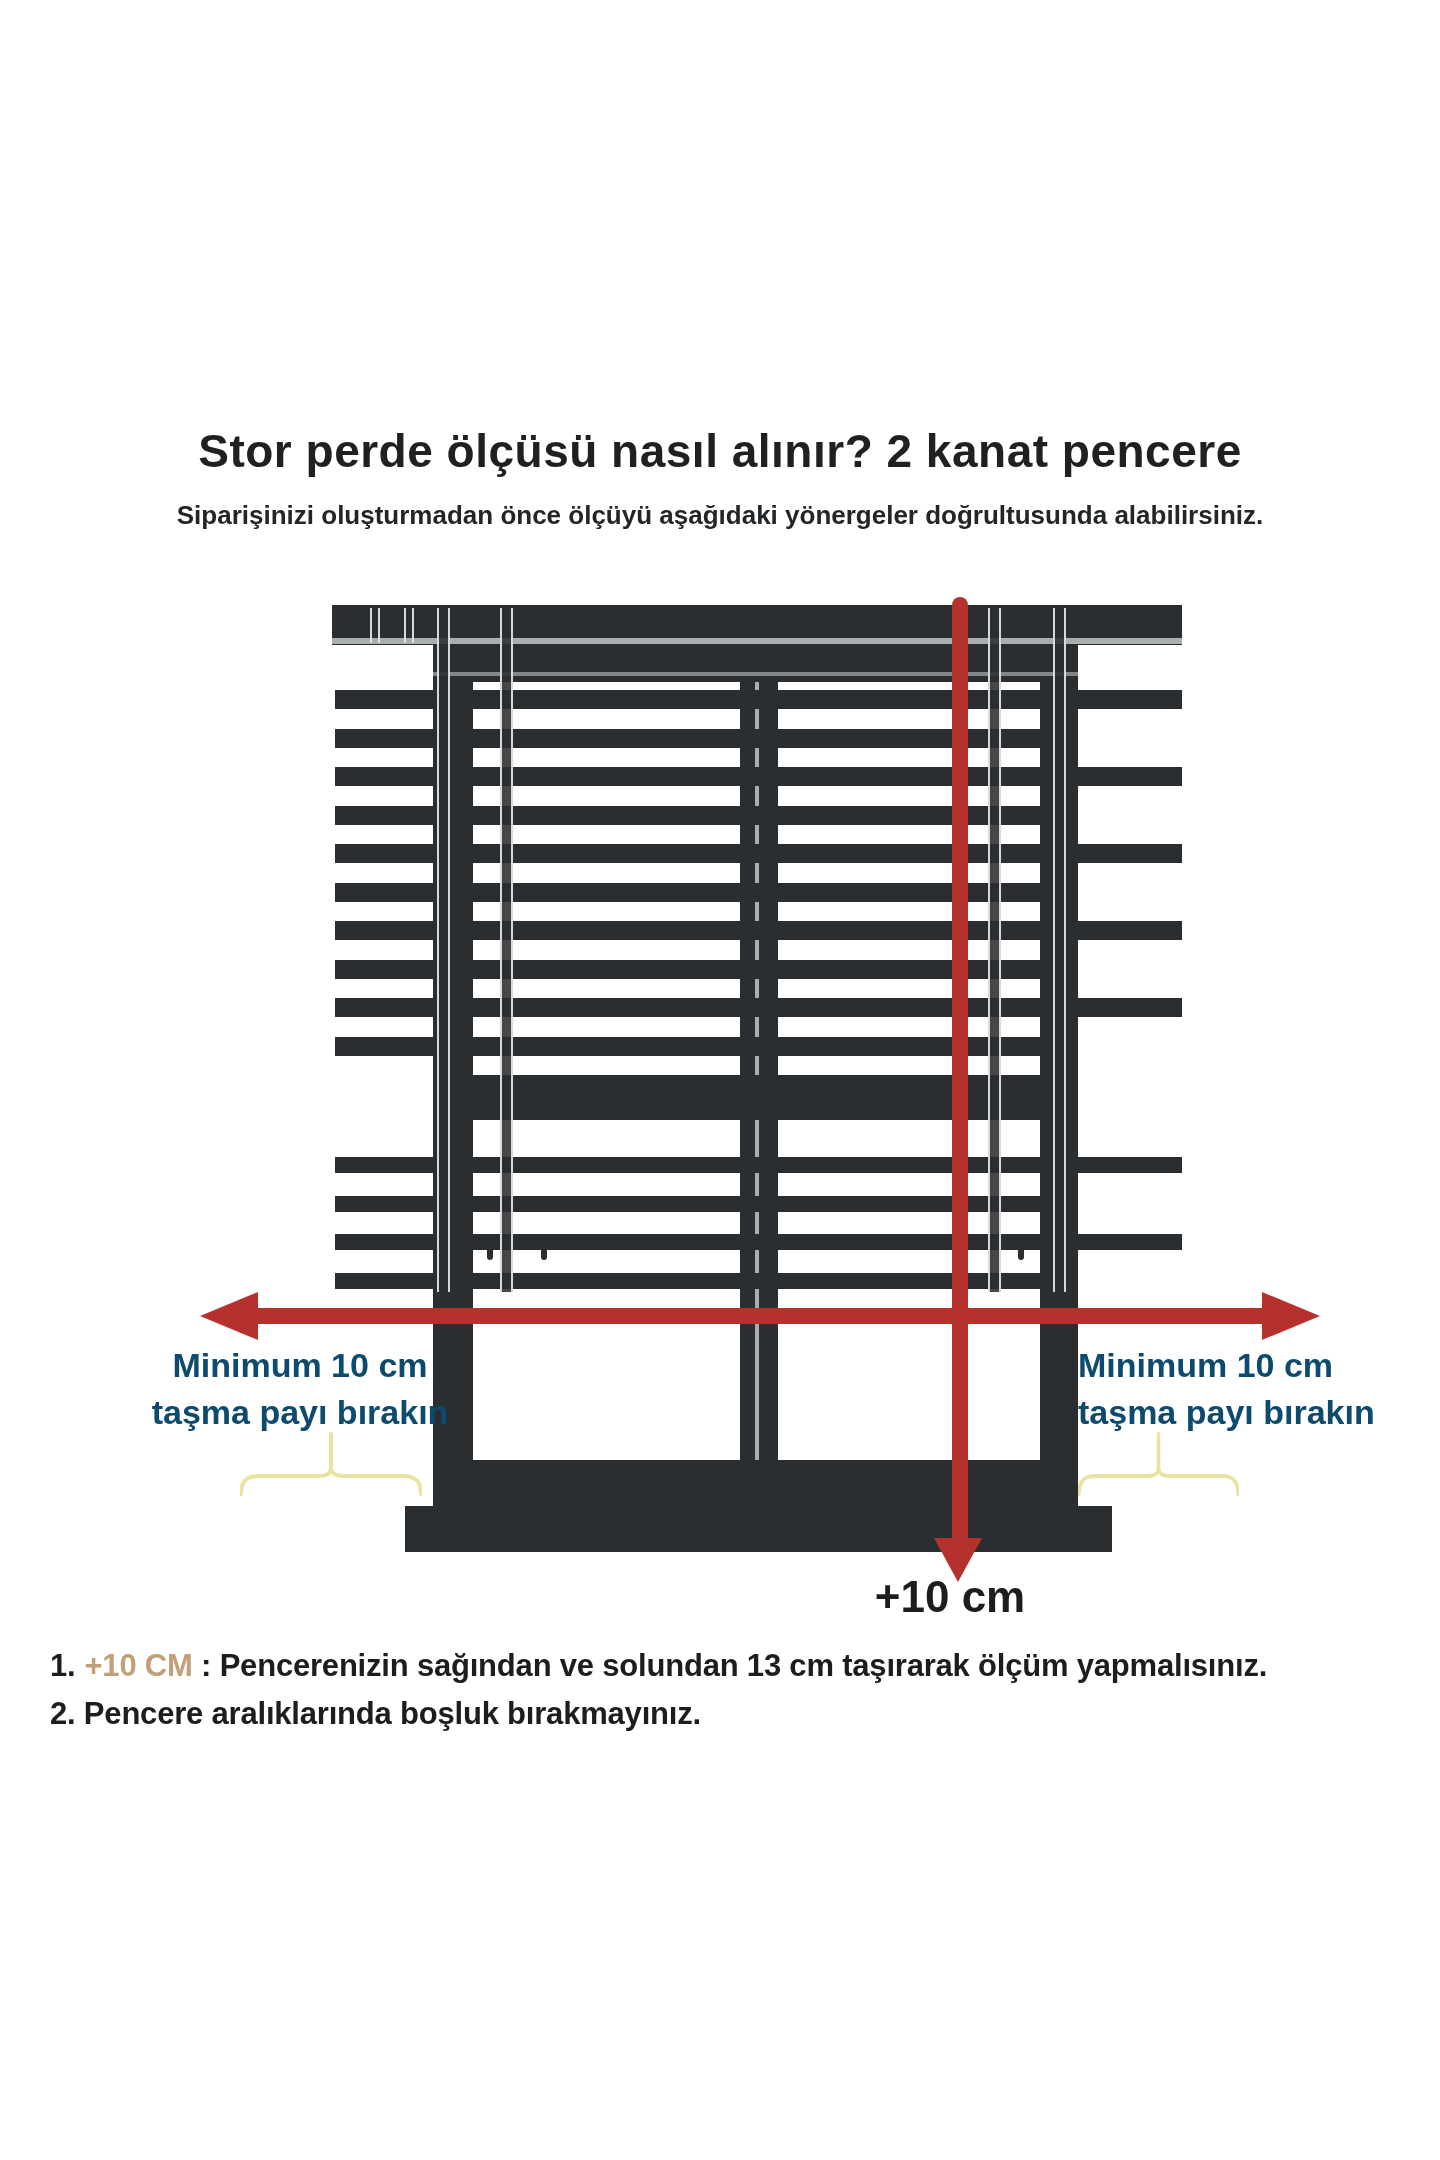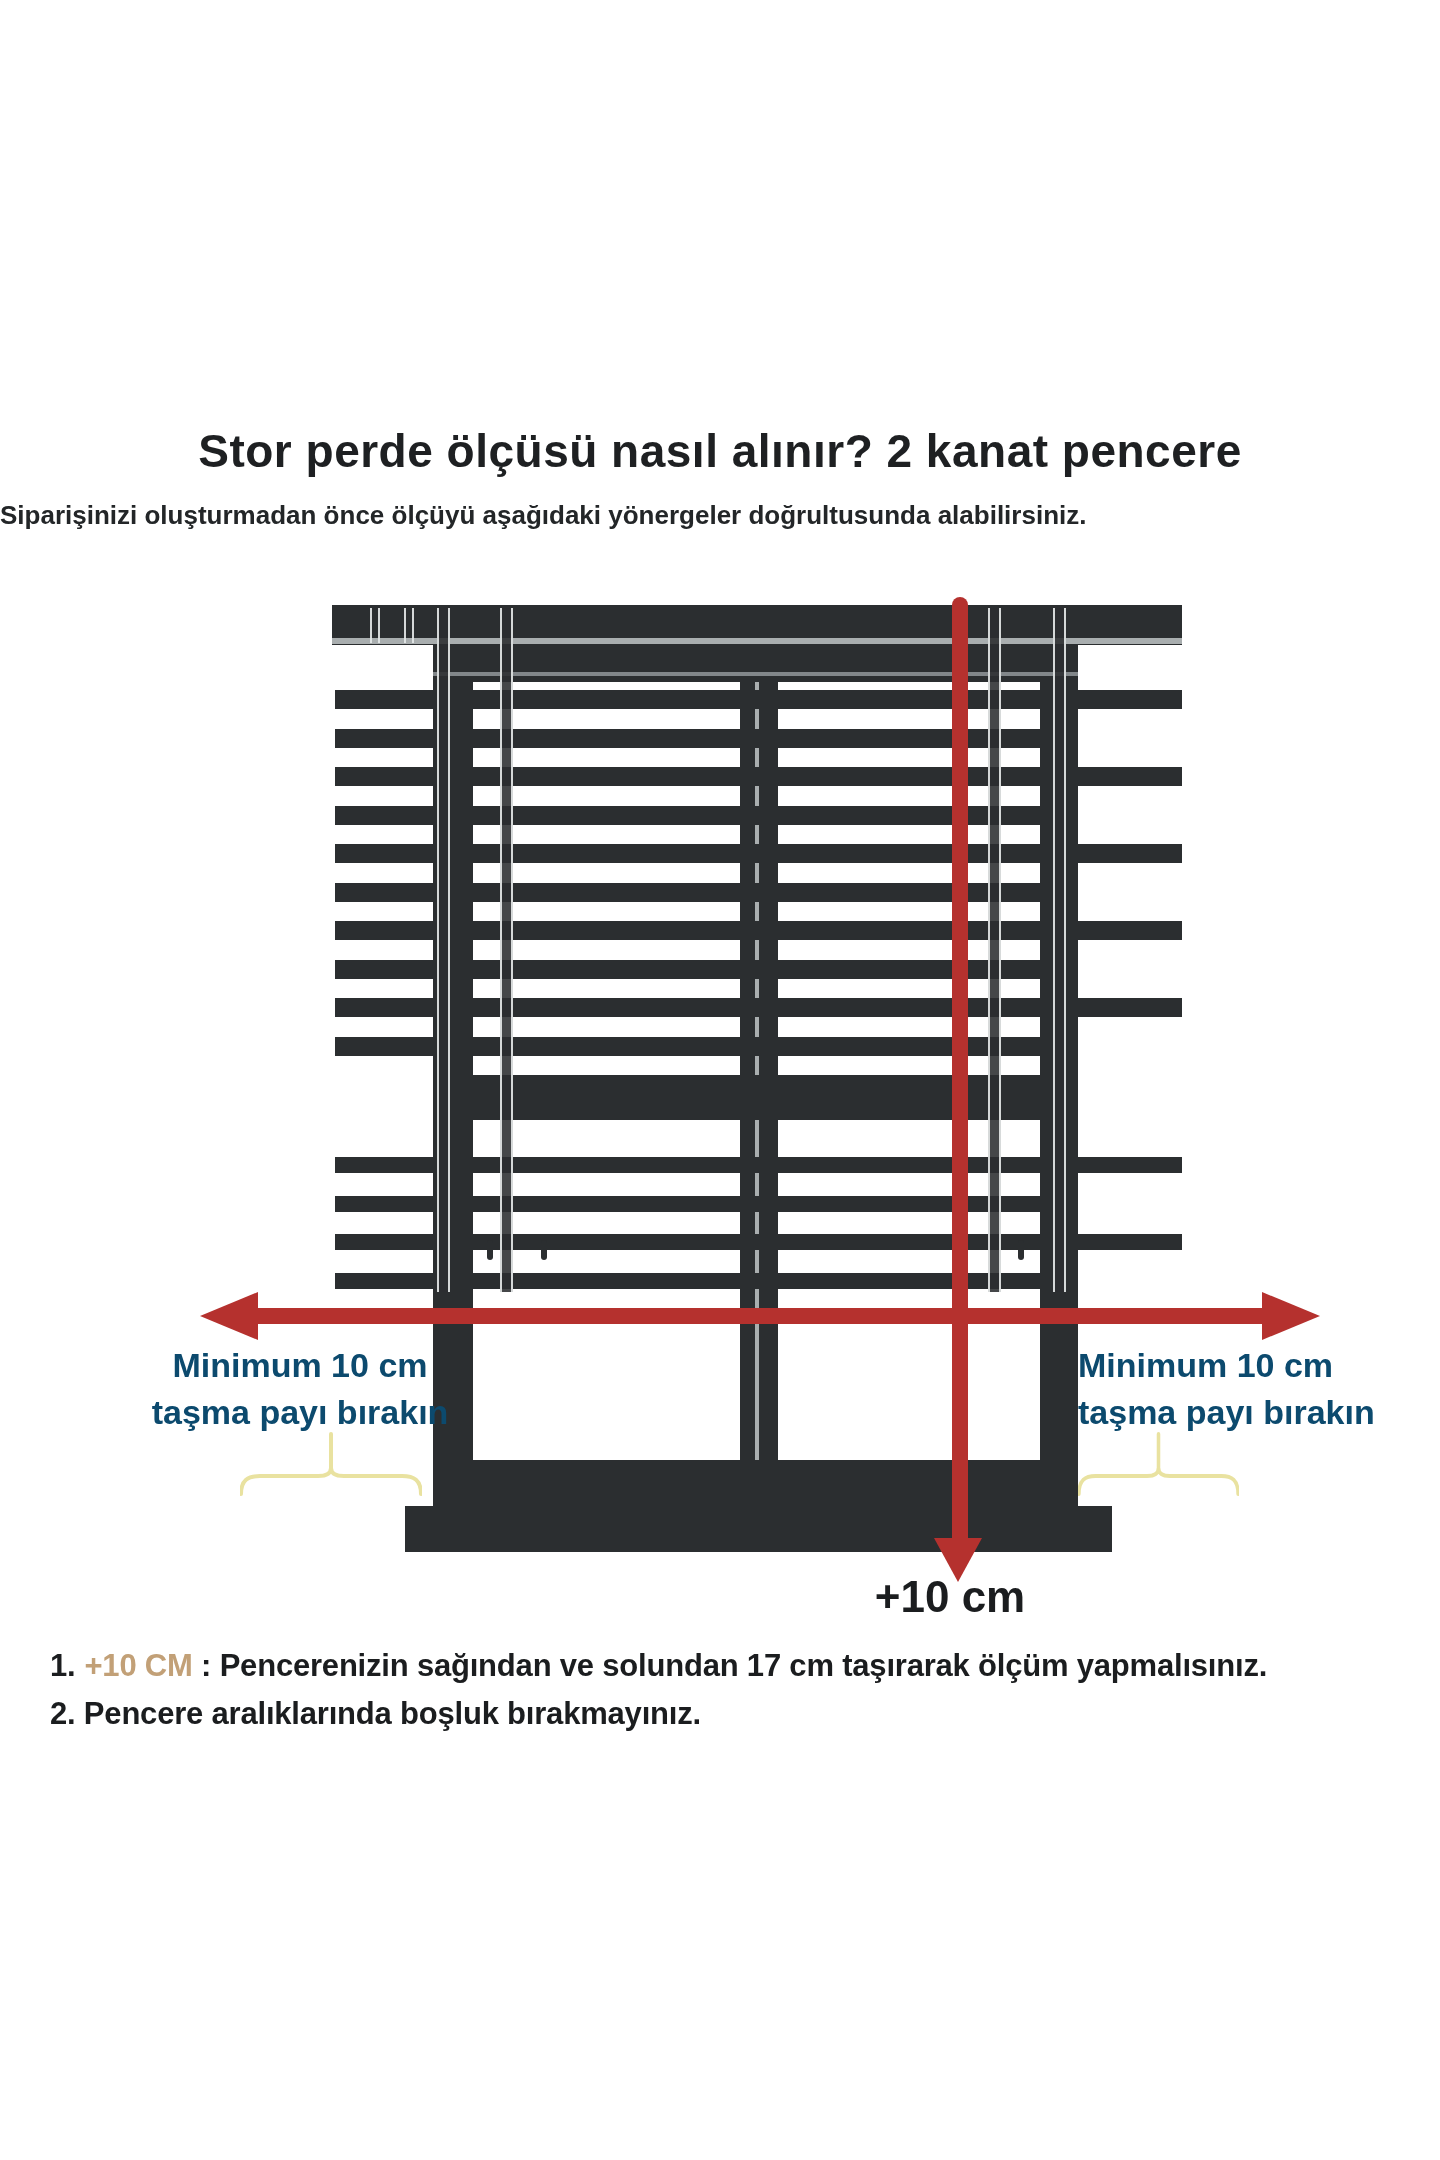--- a/index.html
+++ b/index.html
@@ -17,21 +17,21 @@
     border-right:2px solid rgba(228,231,231,.92);
     box-sizing:border-box;
   }
   .hook{background:var(--dark,#2b2e30);border-radius:3px;}
   
   #title{
     left:0;top:424px;width:1440px;text-align:center;
     font-size:46px;font-weight:700;letter-spacing:.5px;color:var(--ink,#1e2022);
   }
   #subtitle{
-    left:0;top:500px;width:1440px;text-align:left;
+    left:0;top:500px;width:1440px;text-align:center;
     font-size:26px;font-weight:600;color:#232628;
   }
   
   .side-label{font-size:34px;font-weight:600;line-height:47px;color:#0c4a6e;}
   #label-left{left:110px;top:1342px;width:380px;text-align:center;}
   #label-right{left:1078px;top:1342px;width:340px;text-align:left;}
   
   #plus10{left:800px;top:1572px;width:300px;text-align:center;font-size:44px;font-weight:600;color:#1b1d1f;}
   
   .red{background:var(--red,#b5312e);}
@@ -121,17 +121,17 @@
     <div>taşma payı bırakın</div>
   </div>
   <div id="label-right" class="abs side-label z5">
     <div>Minimum 10 cm</div>
     <div>taşma payı bırakın</div>
   </div>
 
   <div id="plus10" class="abs z5">+10 cm</div>
 
   <div id="note1" class="abs note-line z5">
-    <span class="note-num">1.</span><span class="note-accent">+10 CM</span><span> : Pencerenizin sağından ve solundan 17 cm taşırarak ölçüm yapmalısınız.</span>
+    <span class="note-num">1.</span><span class="note-accent">+10 CM</span><span> : Pencerenizin sağından ve solundan 13 cm taşırarak ölçüm yapmalısınız.</span>
   </div>
   <div id="note2" class="abs note-line z5">2. Pencere aralıklarında boşluk bırakmayınız.</div>
 
 </div>
 
 </body></html>

